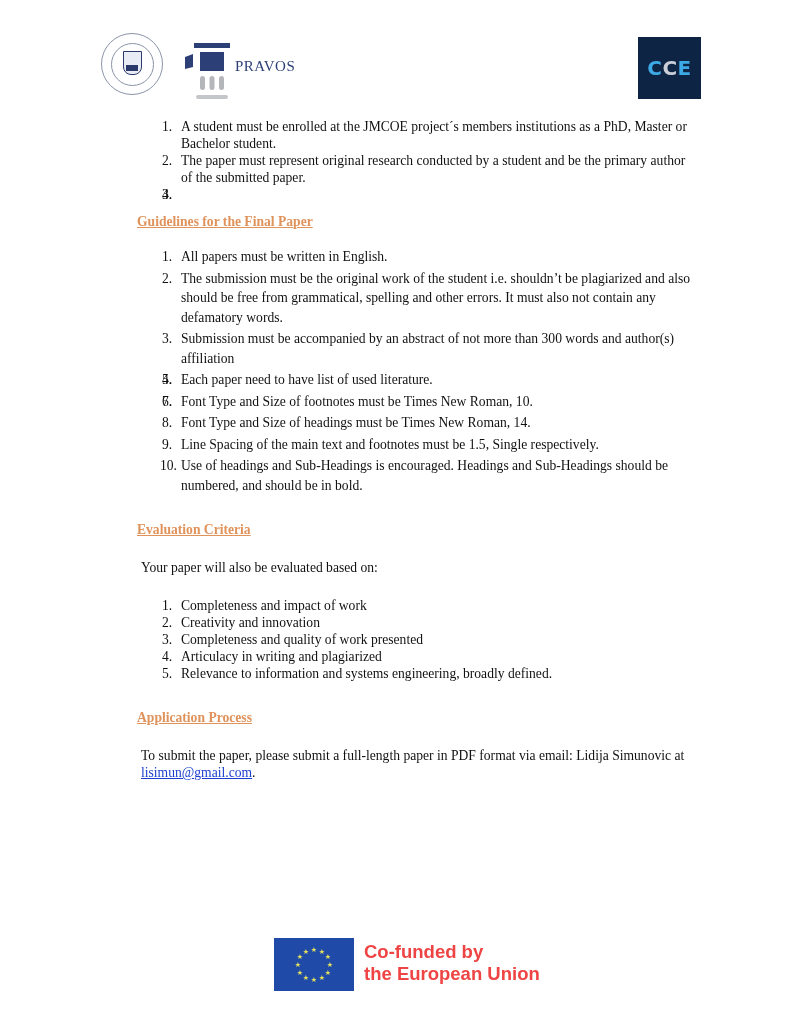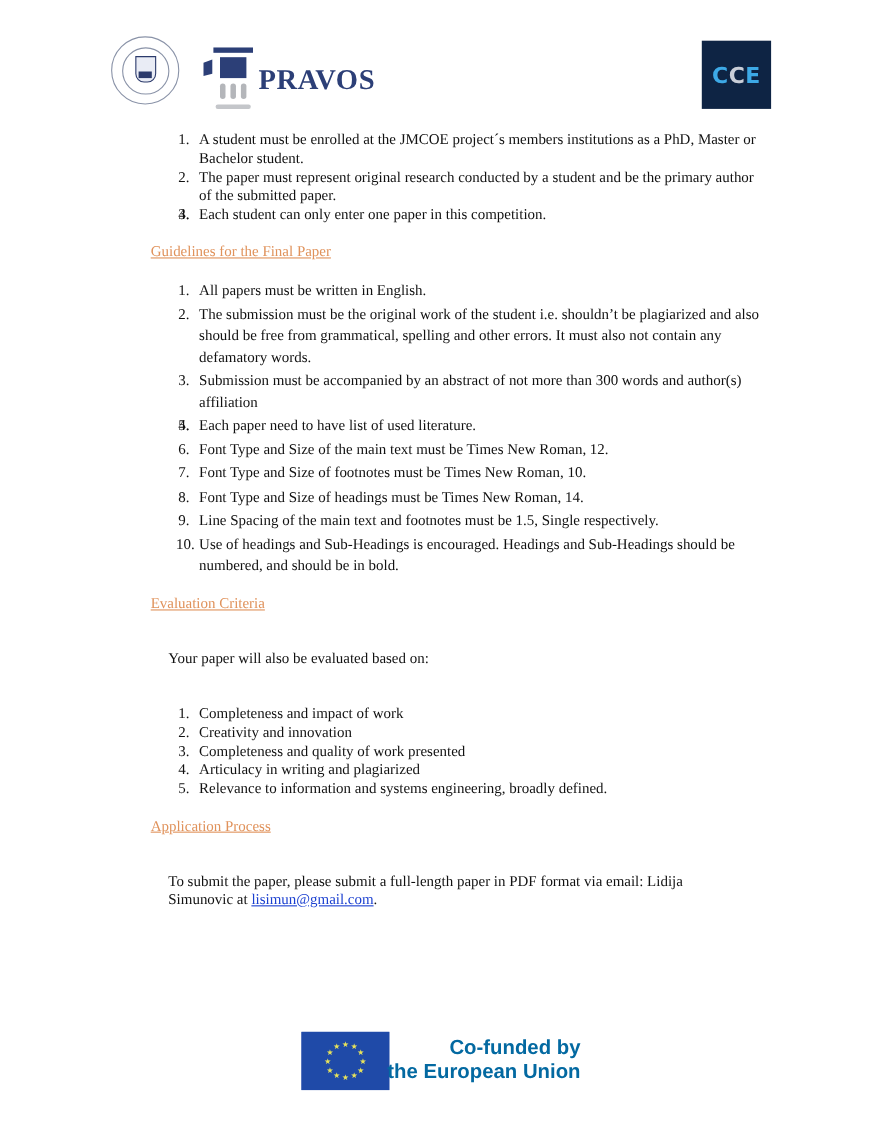--- a/index.html
+++ b/index.html
@@ -8,44 +8,44 @@
   .abs { position: absolute; }
   
   .seal { left: 101px; top: 33px; width: 62px; height: 62px; border-radius: 50%;
           border: 1.5px solid #8a93a8; box-sizing: border-box; }
   .seal-inner { position: absolute; left: 9px; top: 9px; width: 41px; height: 41px; border-radius: 50%;
                 border: 1.2px solid #8a93a8; }
   .seal-shield { position: absolute; left: 21px; top: 17px; width: 19px; height: 24px;
                  border: 1.5px solid #2b3a6b; border-radius: 0 0 8px 8px; box-sizing: border-box; background:#e9ecf5; }
   .seal-shield .bridge { position:absolute; left:2px; bottom:3px; width:12px; height:6px; background:#2b3a6b; }
   .pravos-icon { left: 184px; top: 43px; width: 50px; height: 58px; }
-  .pravos-text { left: 235px; top: 58px; font-family: "Liberation Serif", serif; font-weight: bold;
-                 font-size: 26px; color: #2c3f77; letter-spacing: 0.5px; }
+  .pravos-text { left: 235px; top: 58px; font-family: "Liberation Serif", serif; font-weight: normal;
+                 font-size: 15px; color: #2c3f77; letter-spacing: 0.5px; }
   .cce { left: 638px; top: 37px; width: 63px; height: 62px; background: #0e2444; display:flex;
          align-items:center; justify-content:center; }
   .cce span { font-family: "DejaVu Sans", sans-serif; font-weight: bold; font-size: 20px; color: #3da9e6; letter-spacing: 0.5px; }
   .cce .mid { color: #c9ced8; }
 
   
   .content { left: 137px; top: 118px; width: 560px; font-size: 13.6px; line-height: 17px; }
   ol { margin: 0; padding: 0; list-style: none; }
   ol li { position: relative; padding-left: 44px; }
   ol li .num { position: absolute; left: 25px; top: 0; }
   ol li .num.wide { left: 23px; }
   .list-tight li { margin: 0; }
   .list-gap li { margin-bottom: 2px; }
-  .heading { font-weight: normal; color: #e0925b; text-decoration: underline; text-decoration-color: #e0925b;
-             font-size: 13.6px; }
-  .para { margin: 16px; }
+  .heading { font-weight: bold; color: #e0925b; text-decoration: underline; text-decoration-color: #e0925b;
+             font-size: 13.6px; margin-top: 10px; }
+  .para { margin: 4px; }
   a.email { color: #1a3fd0; text-decoration: underline; }
 
   
   .eu-flag { left: 274px; top: 938px; width: 80px; height: 53px; background: #1f4aa8; }
-  .eu-text { left: 352px; top: 941px; font-family: "Liberation Sans", "DejaVu Sans", sans-serif; font-weight: bold;
-             font-size: 18.5px; line-height: 22px; color: #0369a1; text-align: right; }
+  .eu-text { left: 364px; top: 941px; font-family: "Liberation Sans", "DejaVu Sans", sans-serif; font-weight: bold;
+             font-size: 18.5px; line-height: 22px; color: #ef4444; }
 </style>
 </head>
 <body>
 
 <div class="abs seal">
   <div class="seal-inner"></div>
   <div class="seal-shield">
       <div class="bridge"></div>
     </div>
 </div>
@@ -66,34 +66,34 @@
     <span class="mid">C</span>
     <span>E</span>
 </div>
 
 <div class="abs content">
 
   <ol class="list-tight">
     <li><span class="num">1.</span><span>A student must be enrolled at the JMCOE project´s members institutions as a PhD, Master or Bachelor student.</span></li>
     <li><span class="num">2.</span><span>The paper must represent original research conducted by a student and be the primary author of the submitted paper.</span></li>
     <li><span class="num">3.</span></li>
-    <li><span class="num">4.</span><span>Each student can only enter one paper in this competition.</span></li>
+    <li><span class="num">4.</span></li>
   </ol>
 
   <div style="height:17px"></div>
   <div class="heading">Guidelines for the Final Paper</div>
   <div style="height:17px"></div>
 
   <ol class="list-gap" style="line-height:19.5px;">
     <li><span class="num">1.</span><span>All papers must be written in English.</span></li>
     <li><span class="num">2.</span><span>The submission must be the original work of the student i.e. shouldn’t be plagiarized and also should be free from grammatical, spelling and other errors. It must also not contain any defamatory words.</span></li>
     <li><span class="num">3.</span><span>Submission must be accompanied by an abstract of not more than 300 words and author(s) affiliation</span></li>
     <li><span class="num">4.</span></li>
     <li><span class="num">5.</span><span>Each paper need to have list of used literature.</span></li>
-    <li><span class="num">6.</span><span>Font Type and Size of the main text must be Times New Roman, 12.</span></li>
+    <li><span class="num">6.</span></li>
     <li><span class="num">7.</span><span>Font Type and Size of footnotes must be Times New Roman, 10.</span></li>
     <li><span class="num">8.</span><span>Font Type and Size of headings must be Times New Roman, 14.</span></li>
     <li><span class="num">9.</span><span>Line Spacing of the main text and footnotes must be 1.5, Single respectively.</span></li>
     <li><span class="num wide">10.</span><span>Use of headings and Sub-Headings is encouraged. Headings and Sub-Headings should be numbered, and should be in bold.</span></li>
   </ol>
 
   <div style="height:14px"></div>
   <div class="heading">Evaluation Criteria</div>
   <div style="height:17px"></div>
   <p class="para">Your paper will also be evaluated based on:</p>

